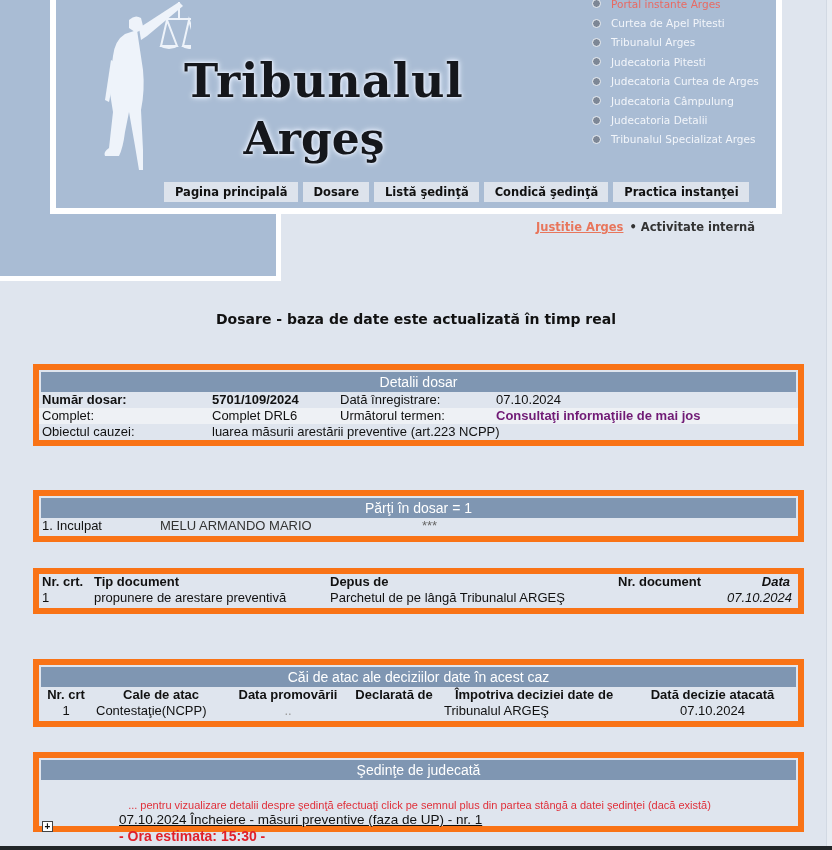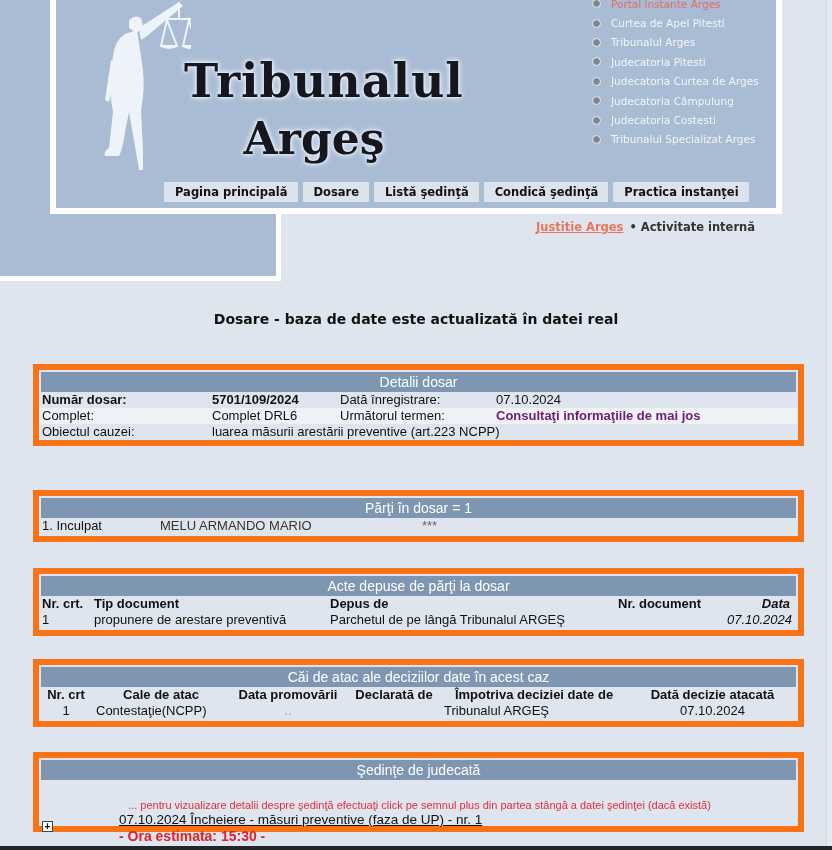--- a/index.html
+++ b/index.html
@@ -99,41 +99,41 @@
       <li>
         <span class="dot"></span>
         <a>Judecatoria Curtea de Arges</a>
       </li>
       <li>
         <span class="dot"></span>
         <a>Judecatoria Câmpulung</a>
       </li>
       <li>
         <span class="dot"></span>
-        <a>Judecatoria Costesti</a>
+        <a>Judecatoria Detalii</a>
       </li>
       <li>
         <span class="dot"></span>
         <a>Tribunalul Specializat Arges</a>
       </li>
     </ul>
   <div class="nav">
     <div class="nav-btn">Pagina principală</div>
     <div class="nav-btn">Dosare</div>
     <div class="nav-btn">Listă şedinţă</div>
     <div class="nav-btn">Condică şedinţă</div>
     <div class="nav-btn">Practica instanţei</div>
   </div>
 </div>
 
 <div class="sublinks">
   <a>Justitie Arges</a><span class="sep">•</span><span>Activitate internă</span>
 </div>
 
-<div class="page-title">Dosare - baza de date este actualizată în datei real</div>
+<div class="page-title">Dosare - baza de date este actualizată în timp real</div>
 
 <div class="panel" style="top:364px;">
   <div class="panel-head">Detalii dosar</div>
   <table>
     <tbody>
         <tr>
       <td style="width:164px" class="bold">Număr dosar:</td>
       <td style="width:122px" class="bold">5701/109/2024</td>
       <td style="width:150px">Dată înregistrare:</td>
       <td>07.10.2024</td>
@@ -160,21 +160,20 @@
       <td style="width:112px">1. Inculpat</td>
       <td style="width:256px;color:#333">MELU ARMANDO MARIO</td>
       <td style="color:#666">***</td>
     </tr>
   </tbody>
     </table>
   <div style="height:2px"></div>
 </div>
 
 <div class="panel" style="top:568px;">
-  <div class="panel-head">Acte depuse de părţi la dosar</div>
   <table>
     <tbody>
         <tr>
       <th style="width:46px">Nr. crt.</th>
       <th style="width:230px">Tip document</th>
       <th style="width:282px">Depus de</th>
       <th style="width:100px">Nr. document</th>
       <th class="right" style="padding-right:8px">Data</th>
     </tr>
     <tr>

